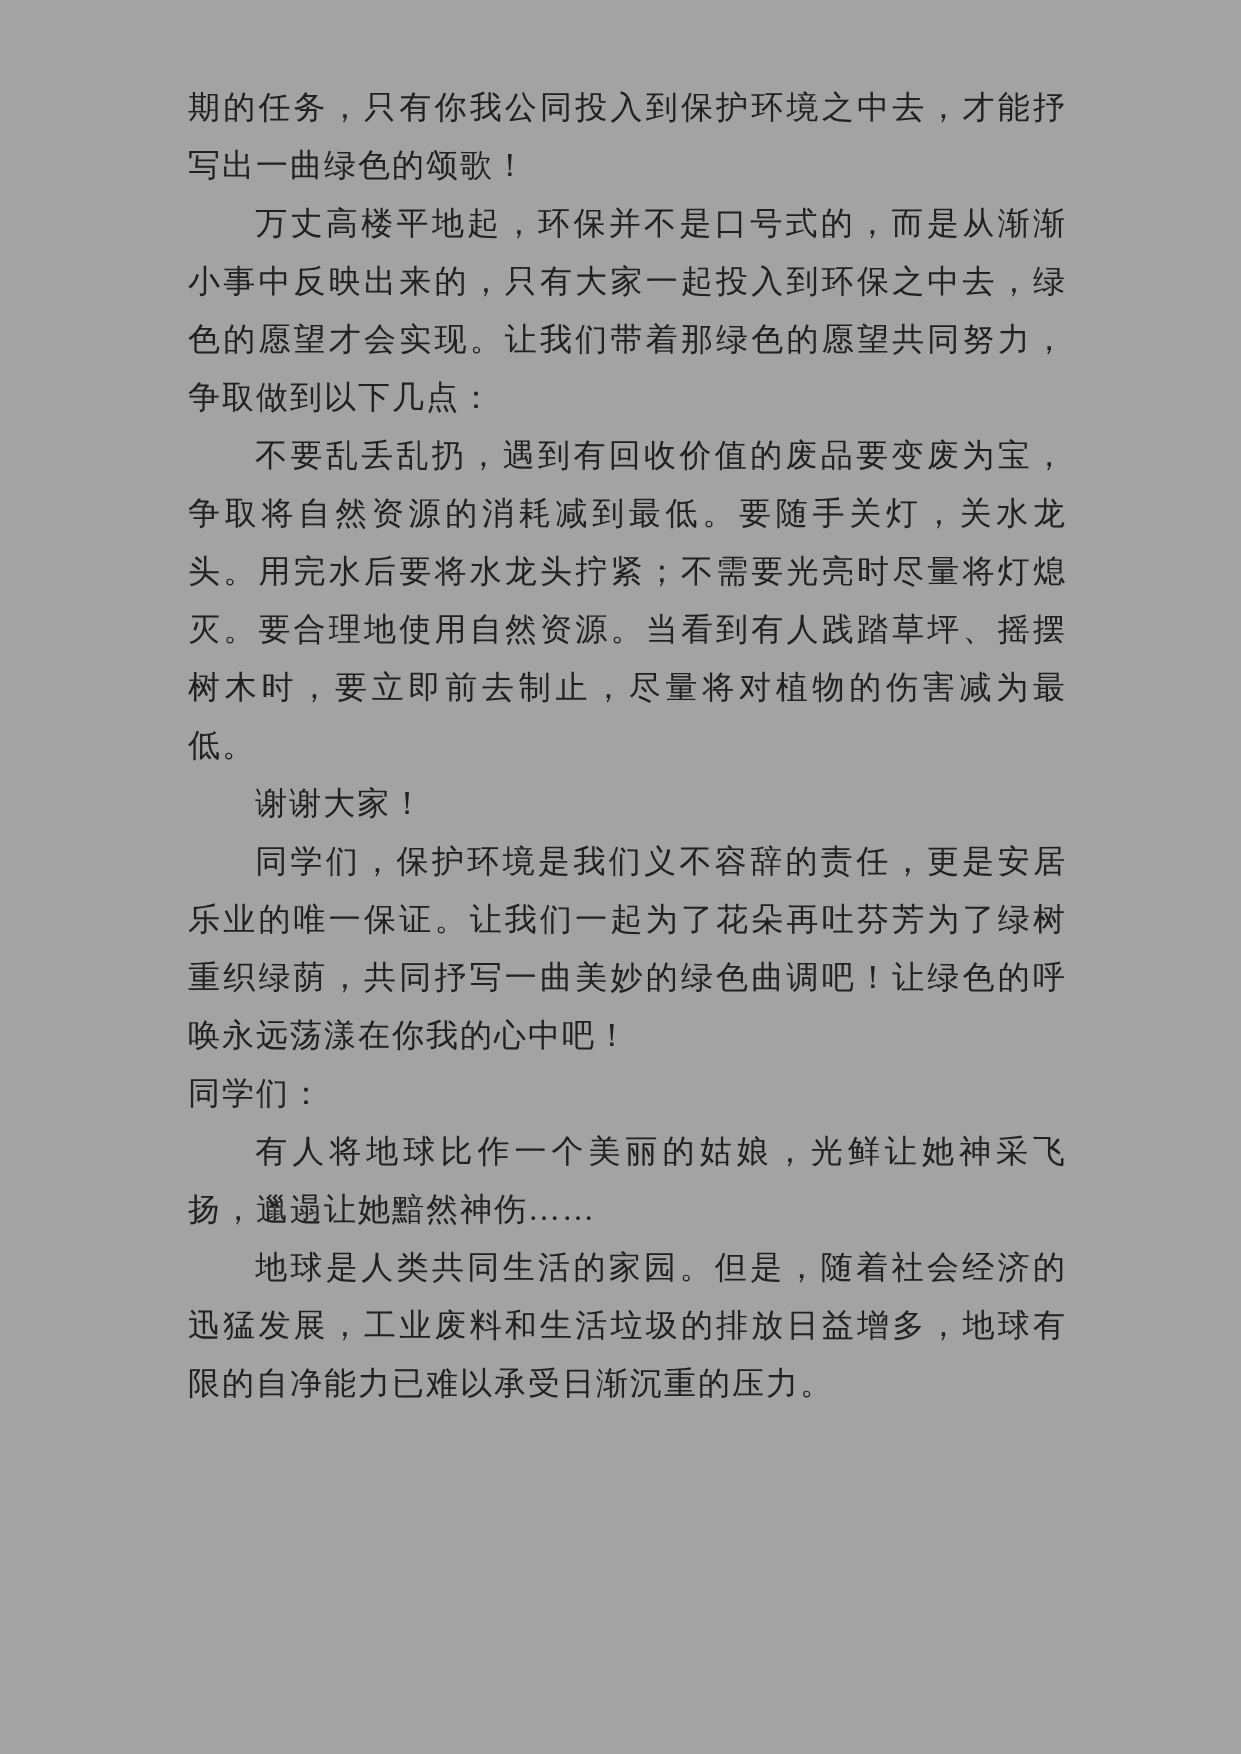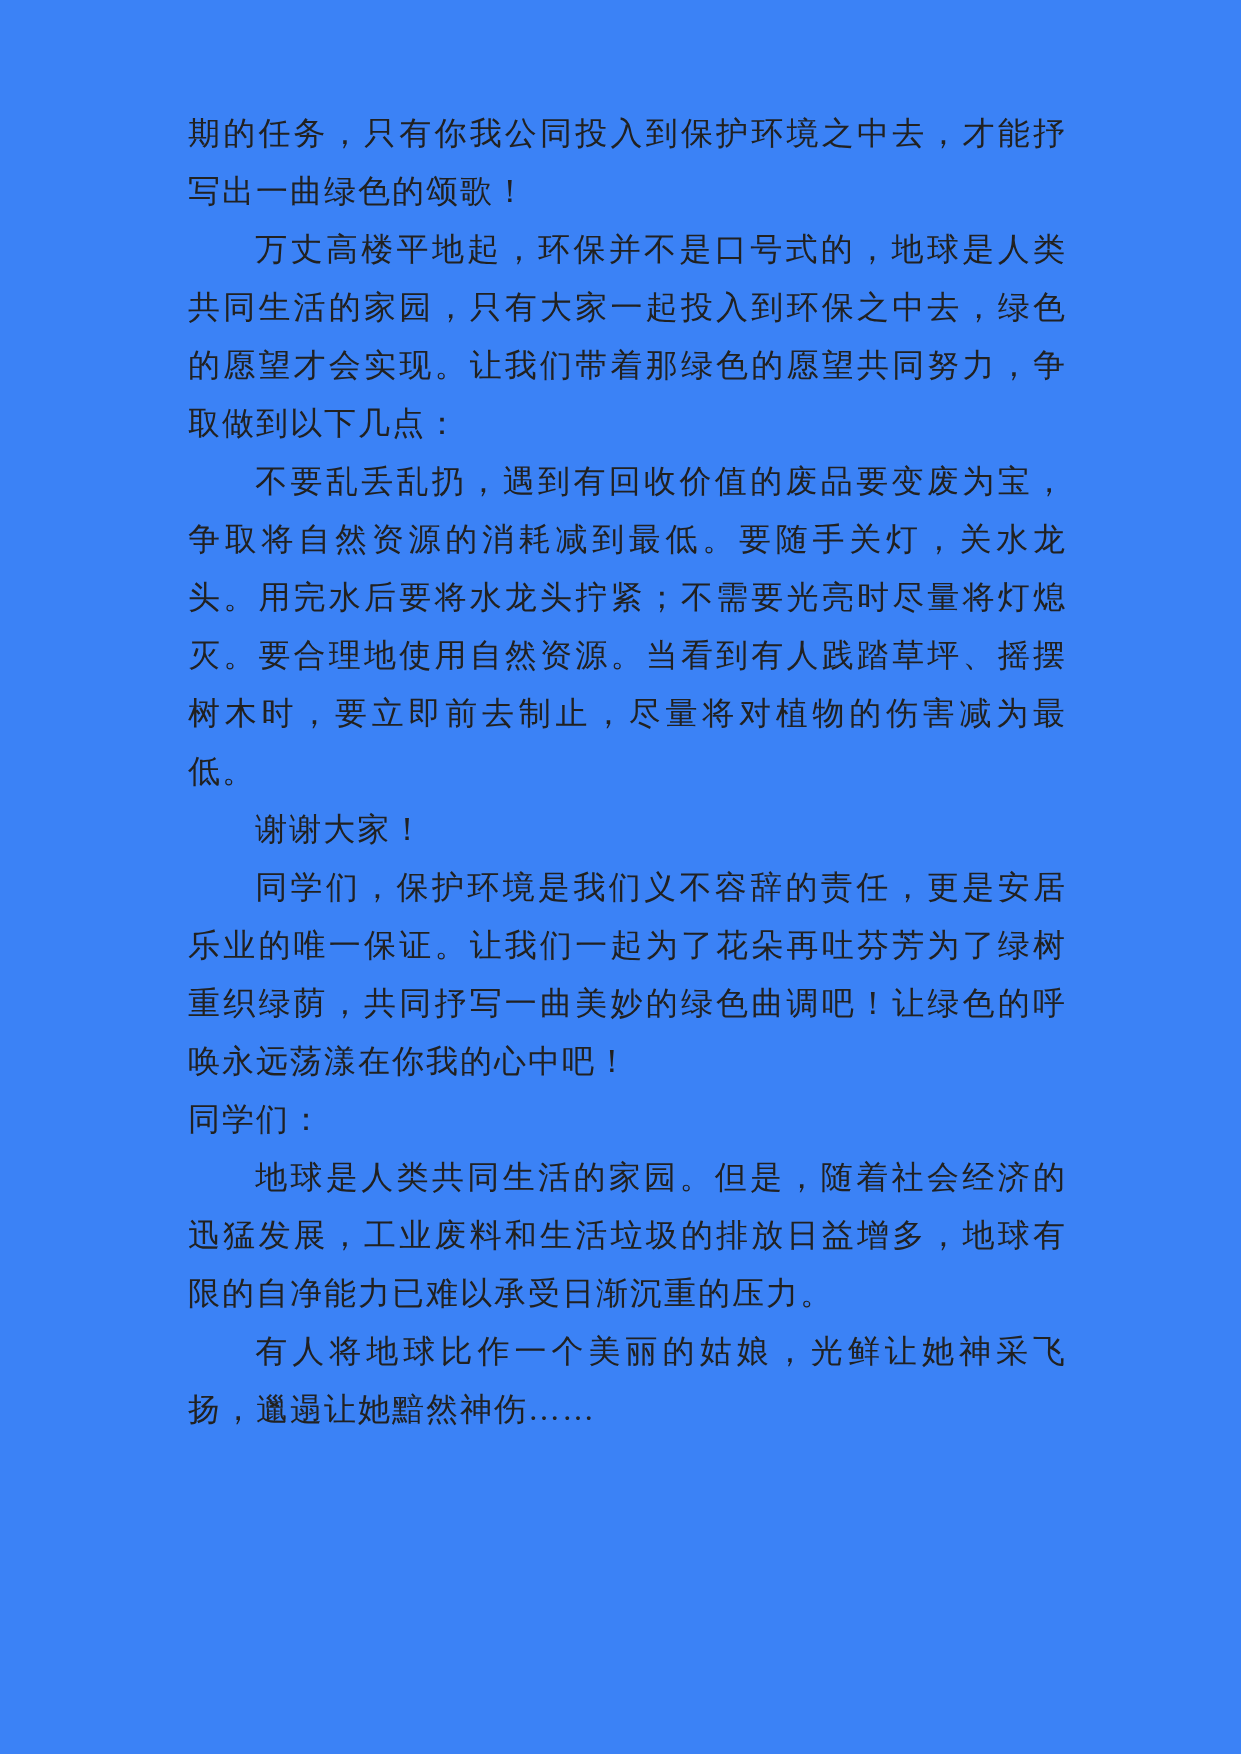--- a/index.html
+++ b/index.html
@@ -11,22 +11,22 @@
     width: 1241px;
     height: 1754px;
     font-family: "Liberation Serif", "DejaVu Serif", serif;
     color: #212121;
     overflow: hidden;
   }
   .page {
     box-sizing: border-box;
     width: 1241px;
     height: 1754px;
-    background: #3b82f6;
-    padding: 104px 174px 0 188px;
+    background: #a3a3a3;
+    padding: 78px 174px 0 188px;
   }
   .textblock {
     width: 879px;
   }
   .para {
     margin: 0;
     font-size: 32px;
     line-height: 58px;
     letter-spacing: 2px;
     text-align: justify;
@@ -41,21 +41,21 @@
   .para.noindent {
     text-indent: 0;
   }
 </style>
 </head>
 <body>
 
 <div class="page">
   <div class="textblock">
     <p class="para noindent">期的任务，只有你我公同投入到保护环境之中去，才能抒写出一曲绿色的颂歌！</p>
-    <p class="para indent">万丈高楼平地起，环保并不是口号式的，地球是人类共同生活的家园，只有大家一起投入到环保之中去，绿色的愿望才会实现。让我们带着那绿色的愿望共同努力，争取做到以下几点：</p>
+    <p class="para indent">万丈高楼平地起，环保并不是口号式的，而是从渐渐小事中反映出来的，只有大家一起投入到环保之中去，绿色的愿望才会实现。让我们带着那绿色的愿望共同努力，争取做到以下几点：</p>
     <p class="para indent">不要乱丢乱扔，遇到有回收价值的废品要变废为宝，争取将自然资源的消耗减到最低。要随手关灯，关水龙头。用完水后要将水龙头拧紧；不需要光亮时尽量将灯熄灭。要合理地使用自然资源。当看到有人践踏草坪、摇摆树木时，要立即前去制止，尽量将对植物的伤害减为最低。</p>
     <p class="para indent">谢谢大家！</p>
     <p class="para indent">同学们，保护环境是我们义不容辞的责任，更是安居乐业的唯一保证。让我们一起为了花朵再吐芬芳为了绿树重织绿荫，共同抒写一曲美妙的绿色曲调吧！让绿色的呼唤永远荡漾在你我的心中吧！</p>
     <p class="para noindent">同学们：</p>
+    <p class="para indent">有人将地球比作一个美丽的姑娘，光鲜让她神采飞扬，邋遢让她黯然神伤……</p>
     <p class="para indent">地球是人类共同生活的家园。但是，随着社会经济的迅猛发展，工业废料和生活垃圾的排放日益增多，地球有限的自净能力已难以承受日渐沉重的压力。</p>
-    <p class="para indent">有人将地球比作一个美丽的姑娘，光鲜让她神采飞扬，邋遢让她黯然神伤……</p>
   </div>
 </div>
 
 </body></html>

